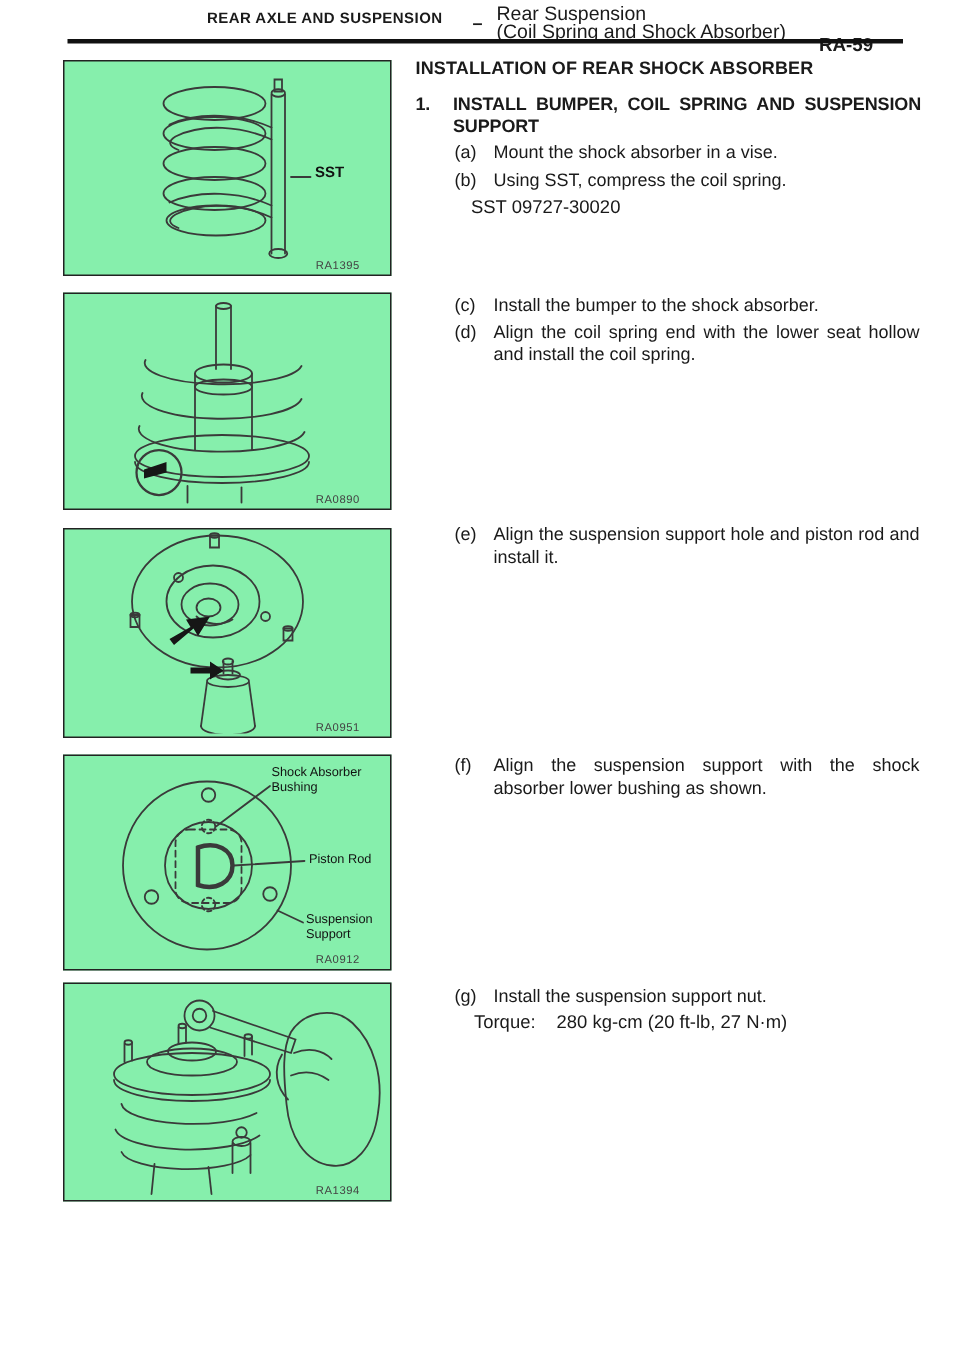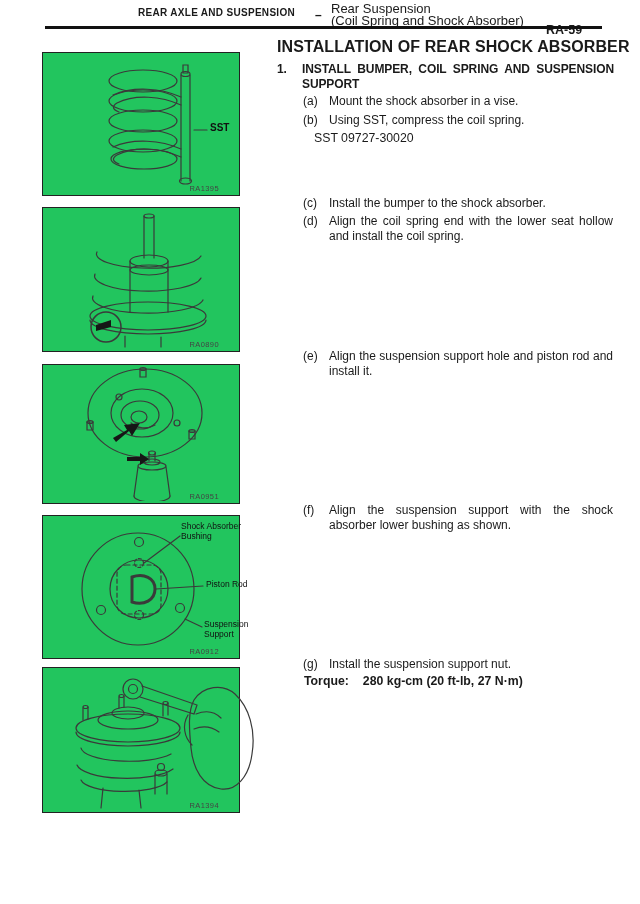--- a/index.html
+++ b/index.html
@@ -7,47 +7,47 @@
   .page { position:relative; width:640px; height:904px; background:#ffffff; color:#1a1a1a; overflow:hidden; }
 
   
   .hdr-section { position:absolute; left:138px; top:7px; font-size:10px; font-weight:bold; letter-spacing:0.3px; white-space:nowrap; }
   .hdr-sep     { position:absolute; left:315px; top:8px; font-size:12px; font-weight:bold; }
   .hdr-sub     { position:absolute; left:331px; top:3px; font-size:13px; line-height:11.5px; white-space:nowrap; }
   .hdr-page    { position:absolute; left:546px; top:8px; font-size:12.5px; font-weight:bold;margin-top:15px; }
   .hdr-rule    { position:absolute; left:45px; top:26px; width:557px; height:2.5px; background:#111; }
 
   
-  .fig { position:absolute; left:42px; width:198px; border:1.6px solid #222; background:#22c55e; box-sizing:border-box;margin-top:12px; }
+  .fig { position:absolute; left:42px; width:219px; border:1.6px solid #222; background:#86efac; box-sizing:border-box; }
   #fig1 { top:40px;  height:144px; }
   #fig2 { top:195px; height:145px; }
   #fig3 { top:352px; height:140px; }
   #fig4 { top:503px; height:144px; }
   #fig5 { top:655px; height:146px;text-decoration:underline; }
   .fig svg { position:absolute; left:0; top:0; }
   .figcode  { position:absolute; right:20px; bottom:2px; font-size:7.5px; letter-spacing:0.4px; color:#444; }
   .figlabel { position:absolute; font-size:8.5px; line-height:9.5px; color:#111; }
   .figlabel.b { font-weight:bold; font-size:10px; }
 
   
-  .title { position:absolute; left:277px; top:38px; font-size:16px; font-weight:bold; white-space:nowrap; letter-spacing:0.1px; }
+  .title { position:absolute; left:277px; top:38px; font-size:12px; font-weight:bold; white-space:nowrap; letter-spacing:0.1px; }
   .step  { position:absolute; left:277px; top:62px; width:337px; font-size:12px; font-weight:bold; line-height:15px; letter-spacing:-0.1px; }
   .step .mk { position:absolute; left:0; top:0; }
   .step .tx { display:block; padding-left:25px; text-align:justify; }
 
   .sub { position:absolute; left:303px; width:310px; font-size:12px; line-height:14.5px; }
   .sub .mk { position:absolute; left:0; top:0; }
   .sub .tx { display:block; padding-left:26px; }
   .sub.just .tx { text-align:justify; }
   #sub-a { top:94px; }  #sub-b { top:113px; }
   #sub-c { top:196px; } #sub-d { top:214px; }
   #sub-e { top:349px; } #sub-f { top:503px; }
   #sub-g { top:657px; }
   .sst-note { position:absolute; left:314px; top:131px; font-size:12.3px; font-weight:normal; }
-  .torque   { position:absolute; left:304px; top:674px; font-size:12.3px; font-weight:bold; }
+  .torque   { position:absolute; left:316px; top:674px; font-size:12.3px; font-weight:normal; }
   .torque .val { margin-left:14px; }
 
   .lineart { stroke:#3a3a3a; fill:none; stroke-width:1.2; stroke-linecap:round; }
   .inkfill { fill:#161616; stroke:none; }
 </style>
 </head>
 <body>
 
 <div class="page">
 

